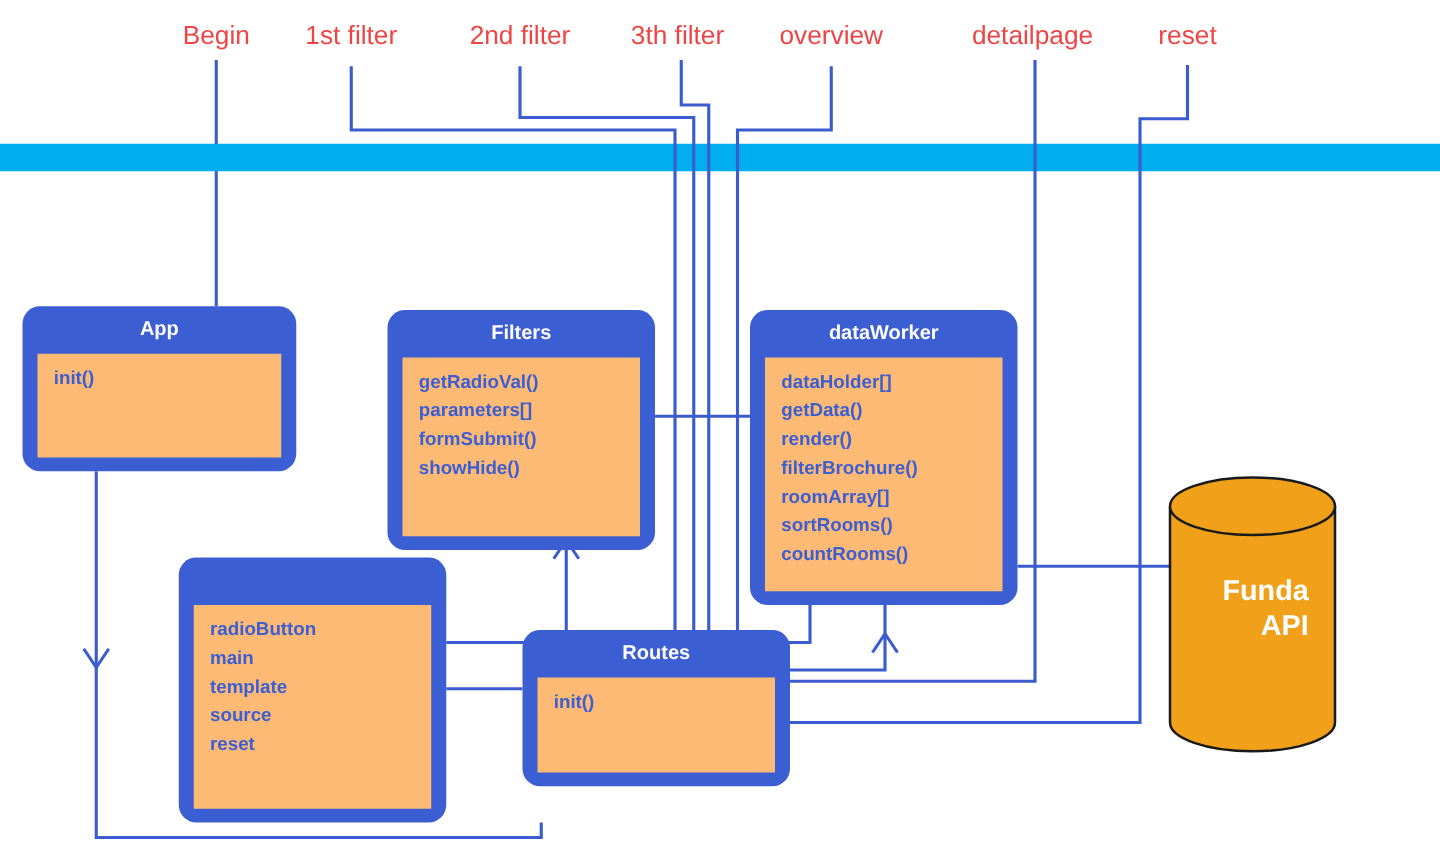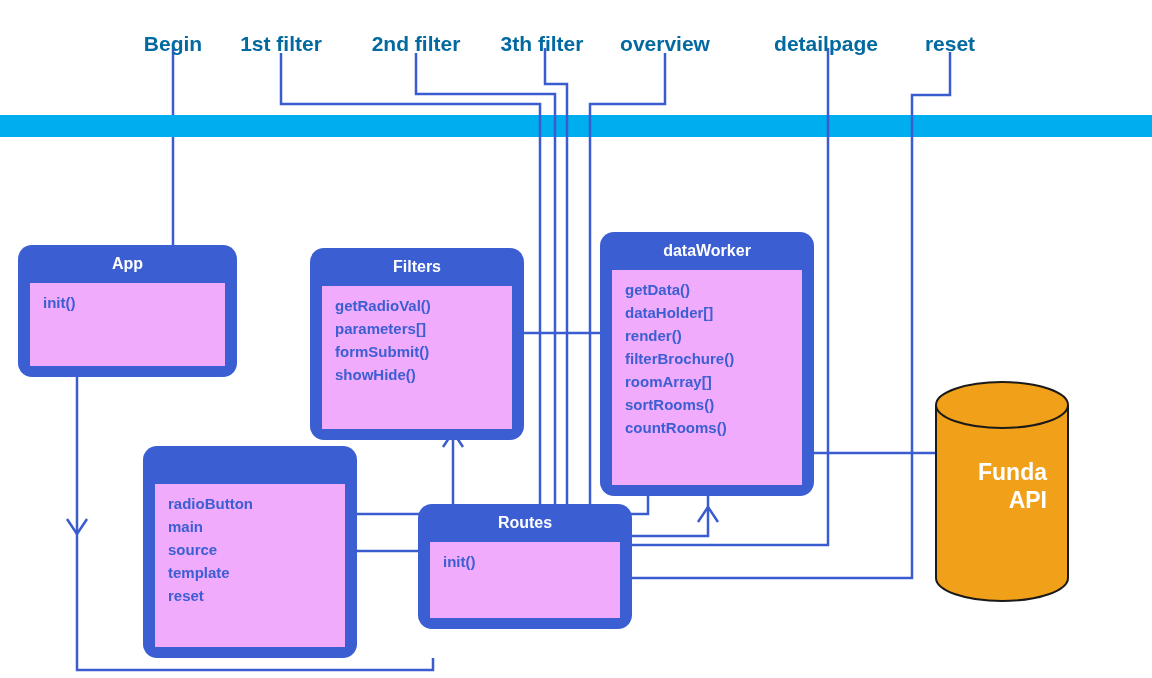--- a/index.html
+++ b/index.html
@@ -7,41 +7,41 @@
     position:relative;
     width:1152px;height:678px;
     background:#ffffff;
     font-family:"Liberation Sans", sans-serif;
     overflow:hidden;
   }
   #wires{position:absolute;left:0;top:0;}
 
   
   .tl-label{
-    position:absolute;top:32px;
+    position:absolute;top:17px;
     transform:translateX(-50%);
-    color:#0369a1;
-    font-size:21px;font-weight:bold;
+    color:#ef4444;
+    font-size:21px;font-weight:normal;
     white-space:nowrap;
   }
 
   
   .uml-box{
     position:absolute;
     background:#3C5ED3;
     border-radius:14px;
   }
   .uml-title{
     height:38px;line-height:38px;
     text-align:center;
     color:#ffffff;font-weight:bold;font-size:16px;
   }
   .uml-body{
     position:absolute;left:12px;right:12px;top:38px;bottom:11px;
-    background:#f0abfc;
+    background:#fdba74;
     padding:8px 0 0 13px;
     color:#3C5ED3;font-weight:bold;font-size:15px;line-height:23px;
     overflow:hidden;
   }
   .member{white-space:nowrap;}
 
   
   .cyl-label{
     position:absolute;left:957px;top:458px;width:90px;
     text-align:right;
@@ -111,39 +111,39 @@
   <div class="uml-box" style="left:310px;top:248px;width:214px;height:192px">
     <div class="uml-title">Filters</div>
     <div class="uml-body">
       <div class="member">getRadioVal()</div>
       <div class="member">parameters[]</div>
       <div class="member">formSubmit()</div>
       <div class="member">showHide()</div>
     </div>
   </div>
 
-  <div class="uml-box" style="left:600px;top:232px;width:214px;height:264px">
+  <div class="uml-box" style="left:600px;top:248px;width:214px;height:236px">
     <div class="uml-title">dataWorker</div>
     <div class="uml-body">
+      <div class="member">dataHolder[]</div>
       <div class="member">getData()</div>
-      <div class="member">dataHolder[]</div>
       <div class="member">render()</div>
       <div class="member">filterBrochure()</div>
       <div class="member">roomArray[]</div>
       <div class="member">sortRooms()</div>
       <div class="member">countRooms()</div>
     </div>
   </div>
 
   <div class="uml-box" style="left:143px;top:446px;width:214px;height:212px">
     <div class="uml-body">
       <div class="member">radioButton</div>
       <div class="member">main</div>
+      <div class="member">template</div>
       <div class="member">source</div>
-      <div class="member">template</div>
       <div class="member">reset</div>
     </div>
   </div>
 
   <div class="uml-box" style="left:418px;top:504px;width:214px;height:125px">
     <div class="uml-title">Routes</div>
     <div class="uml-body">
       <div class="member">init()</div>
     </div>
   </div>

